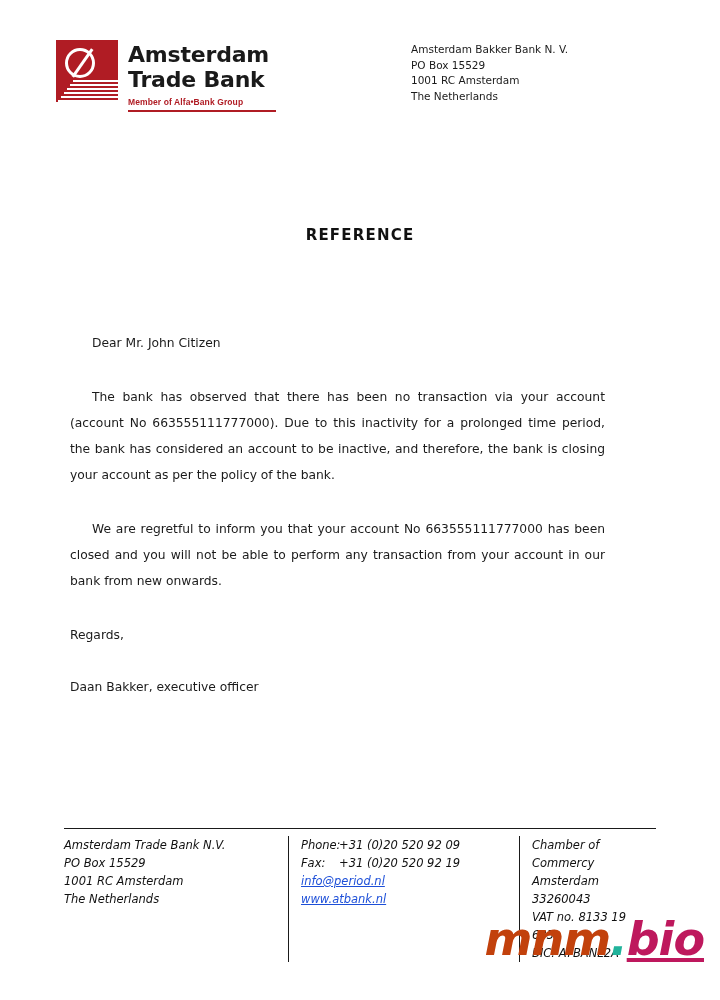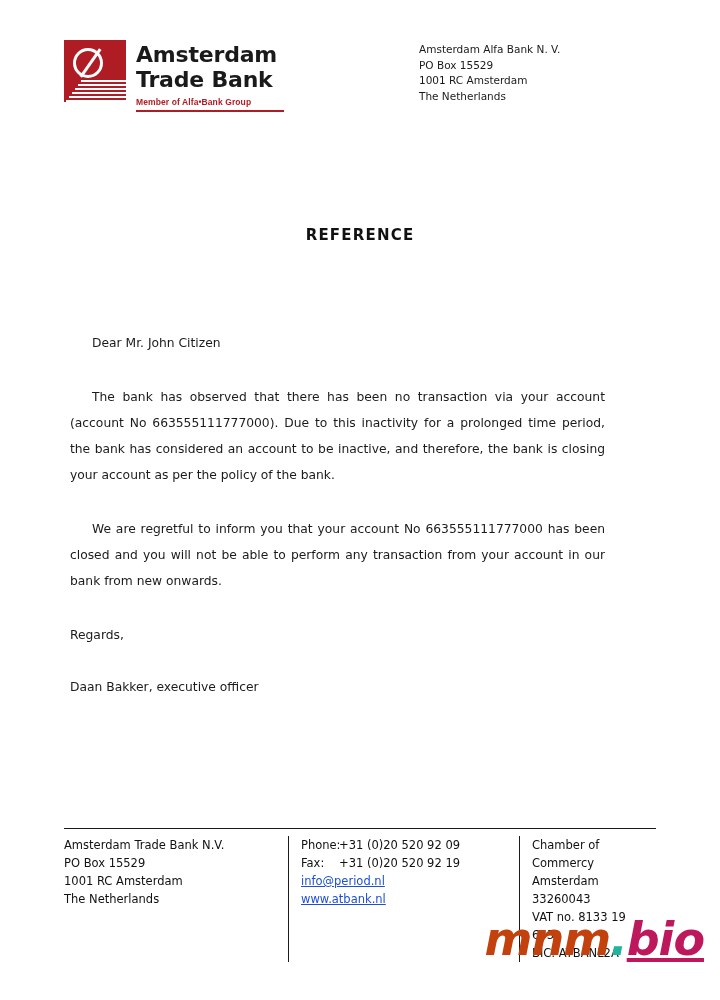--- a/index.html
+++ b/index.html
@@ -19,21 +19,21 @@
   .page {
     position: absolute;
     inset: 0;
     background: #ffffff;
   }
 
   
   .header {
     position: absolute;
     top: 40px;
-    left: 64px;
+    left: 56px;
     right: 64px;
     height: 90px;
   }
 
   .logo-wrap {
     position: absolute;
     left: 0;
     top: 0;
     display: flex;
     align-items: flex-start;
@@ -170,20 +170,21 @@
     border-top: 1.5px solid #1a1a1a;
     padding-top: 7px;
     display: flex;
     font-size: 11.5px;
     line-height: 18px;
     font-family: "DejaVu Sans", sans-serif;
     color: #111111;
   }
   .footer .col {
     padding: 0 12px;
+    font-style: italic;
   }
   .footer .col.first {
     padding-left: 0;
     width: 212px;
   }
   .footer .col.mid {
     border-left: 1.5px solid #1a1a1a;
     width: 206px;
   }
   .footer .col.last {
@@ -237,21 +238,21 @@
       </div>
       <div class="logo-text">
         <div class="line1">Amsterdam</div>
         <div class="line2">Trade Bank</div>
         <div class="sub">Member of Alfa•Bank Group</div>
         <div class="rule"></div>
       </div>
     </div>
 
     <div class="sender">
-      <div>Amsterdam Alfa Bank N. V.</div>
+      <div>Amsterdam Bakker Bank N. V.</div>
       <div>PO Box 15529</div>
       <div>1001 RC Amsterdam</div>
       <div>The Netherlands</div>
     </div>
 
   </div>
 
   <div class="doc-title">REFERENCE</div>
 
   <div class="letter">

